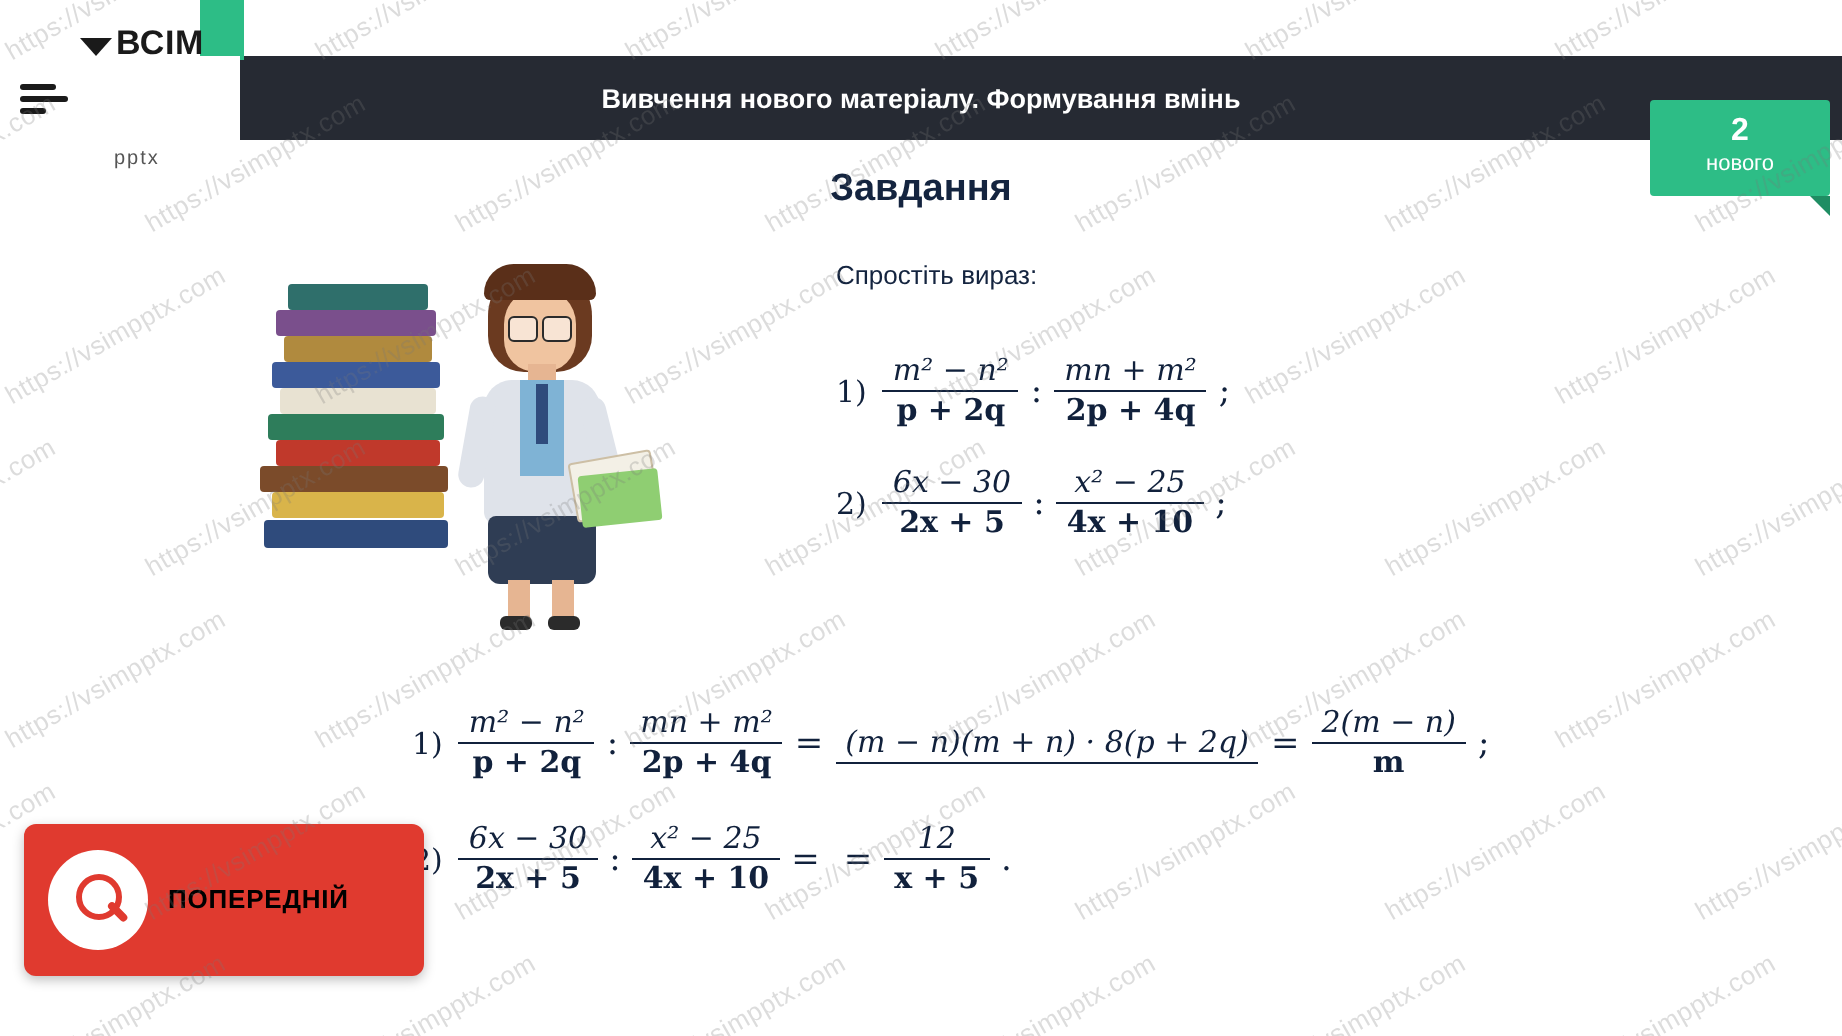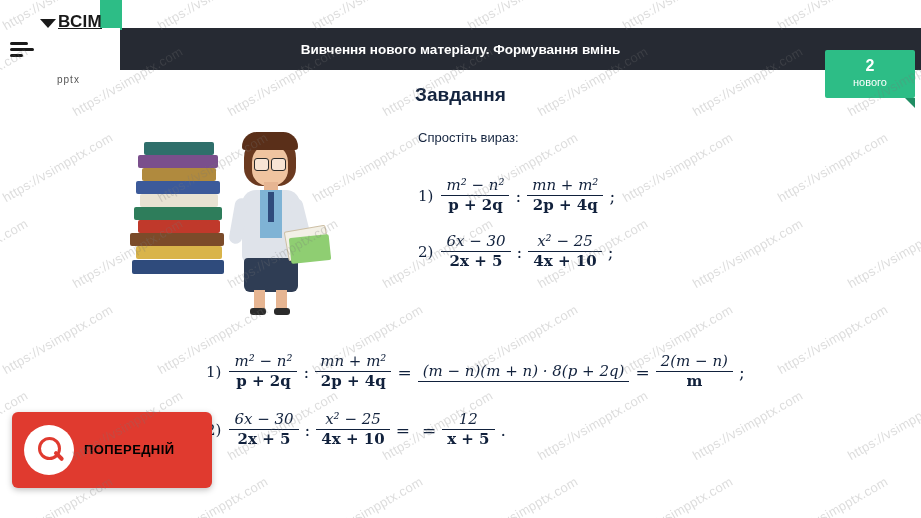--- a/index.html
+++ b/index.html
@@ -44,21 +44,21 @@
   .logo-wave{
     width:26px;height:22px;margin-left:10px;margin-right:4px;position:relative;
   }
   .logo-wave i{
     position:absolute;left:0;height:2.5px;background:#1a1a1a;border-radius:2px;
   }
   .logo-wave i:nth-child(1){top:4px;width:18px;}
   .logo-wave i:nth-child(2){top:10px;width:24px;}
   .logo-wave i:nth-child(3){top:16px;width:13px;}
   .logo-text{line-height:1;}
-  .logo-main{font-size:17px;font-weight:bold;color:#1a1a1a;letter-spacing:.3px;text-decoration:underline;}
+  .logo-main{font-size:17px;font-weight:bold;color:#1a1a1a;letter-spacing:.3px;}
   .logo-sub{font-size:10px;color:#555;letter-spacing:1px;margin-left:17px;margin-top:45px;}
   .cap{
     display:inline-block;width:16px;height:9px;position:relative;top:1px;margin-right:2px;
   }
   .cap:before{
     content:"";position:absolute;left:0;top:0;width:0;height:0;
     border-left:8px solid transparent;border-right:8px solid transparent;
     border-bottom:0;border-top:9px solid #1a1a1a;
   }
 

